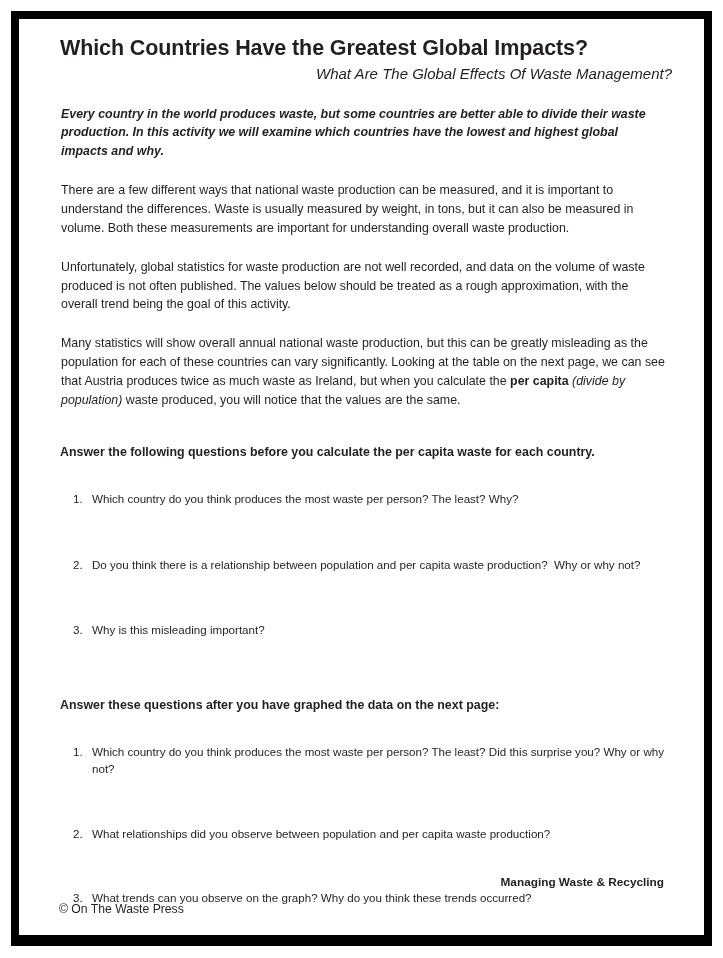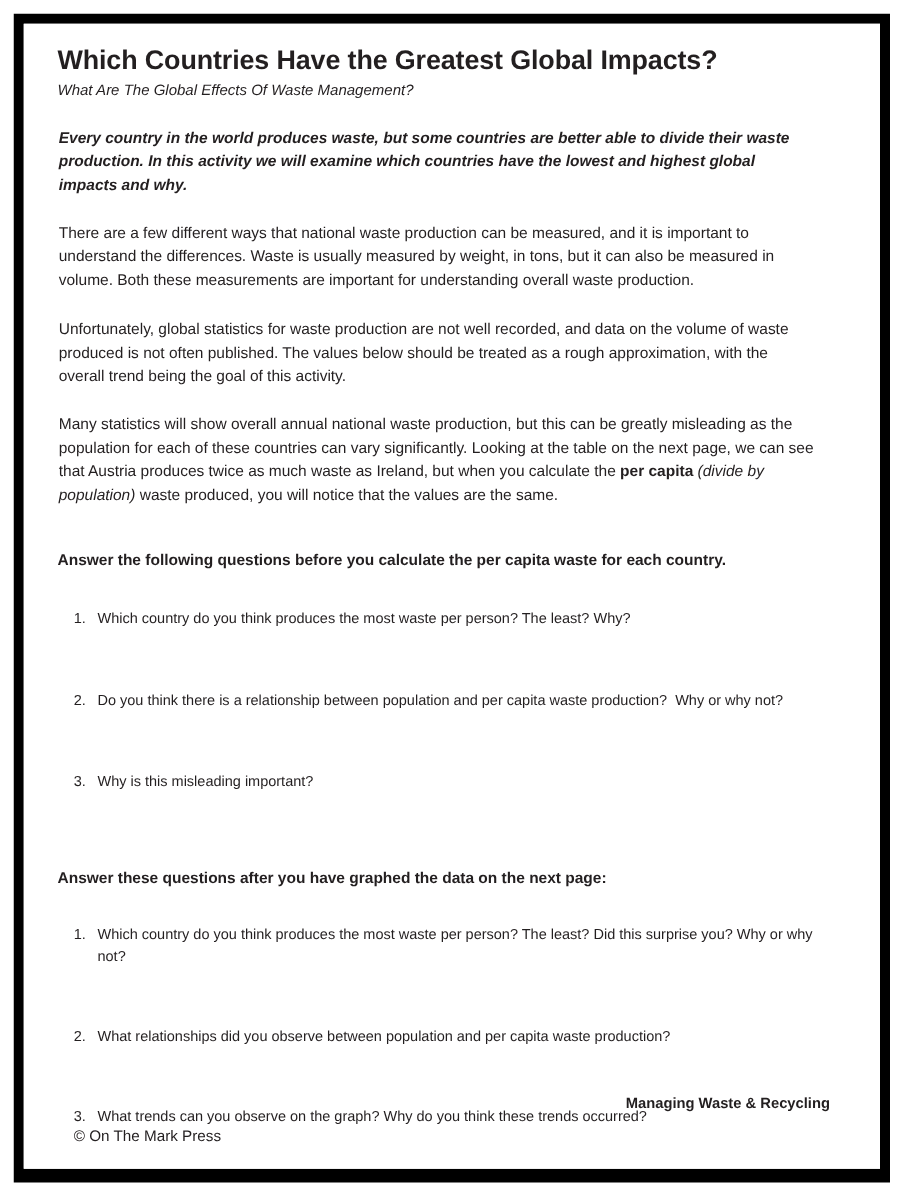--- a/index.html
+++ b/index.html
@@ -40,39 +40,40 @@
     box-sizing: border-box;
     background: #ffffff;
   }
 
   .page-inner {
     position: relative;
     width: 100%;
     height: 100%;
     background: #ffffff;
     box-sizing: border-box;
-    padding: 16px 32px 0 27px;
+    padding: 16px 32px 0 41px;
   }
 
   
   .doc-title {
     font-size: 21.5px;
     font-weight: bold;
     color: #231f20;
     letter-spacing: -0.1px;
     margin: 0;
     line-height: 1.25;
   }
   .doc-subtitle {
-    font-size: 12px;
+    font-size: 15px;
     font-style: italic;
     font-weight: normal;
     color: #231f20;
     margin: 3px 0 0 0;
     line-height: 1.25;
+    text-align: right;
   }
 
   
   .lead {
     font-size: 12.4px;
     font-weight: bold;
     font-style: italic;
     color: #231f20;
     line-height: 1.52;
     margin: 21px 0 0 1px;
@@ -205,18 +206,18 @@
           </li>
           <li class="qitem">
             <span class="qnum">3.</span>
             <span class="qtext">What trends can you observe on the graph? Why do you think these trends occurred?</span>
           </li>
         </ol>
       </div>
 
       <div class="footer">
         <div class="footer-book">Managing Waste &amp; Recycling</div>
-        <div class="footer-copyright">© On The Mark Press</div>
+        <div class="footer-copyright">© On The Waste Press</div>
       </div>
 
     </div>
   </div>
 </div>
 
 </body></html>

